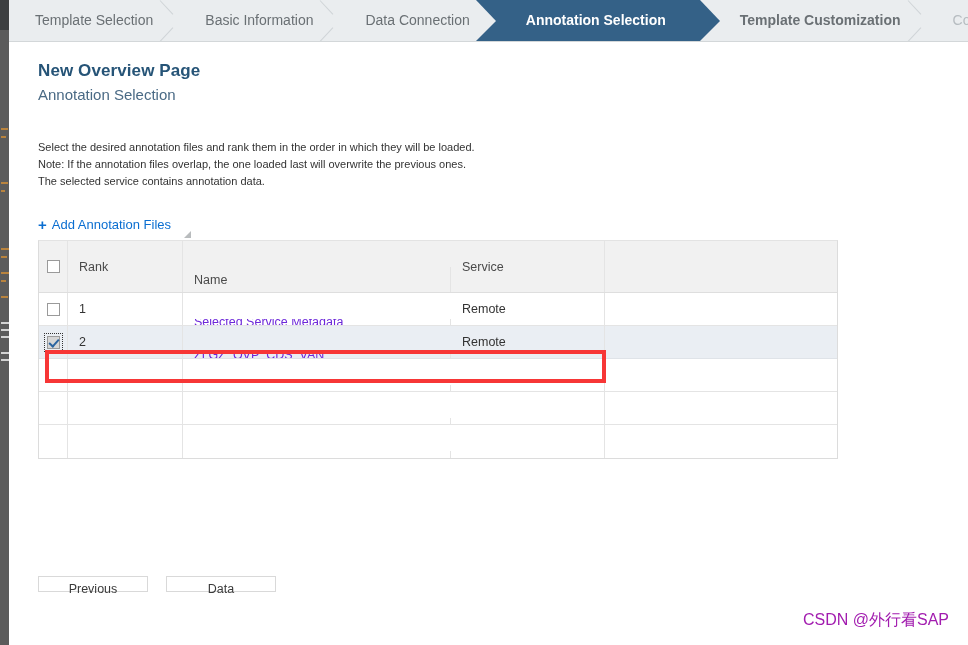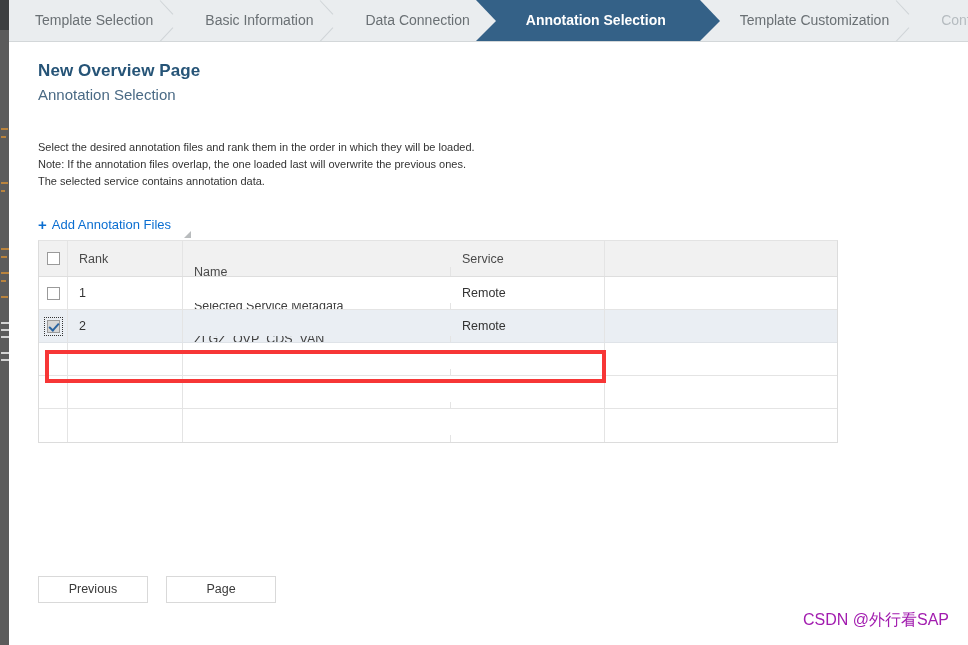--- a/index.html
+++ b/index.html
@@ -109,20 +109,21 @@
     right: -20px;
     top: 0;
     width: 0; height: 0;
     border-top: 21px solid transparent;
     border-bottom: 20px solid transparent;
     border-left: 20px solid #346187;
     z-index: 4;
   }
   .step.after-active {
     padding-left: 40px;
+    font-weight: bold;
   }
   .step.disabled { color: #b6bcc0; }
 
   
   #content {
     position: absolute;
     left: 9px; top: 42px;
     width: 959px;
     height: 603px;
     background: #ffffff;
@@ -188,21 +189,21 @@
   }
   .trow {
     display: flex;
     height: 33px;
     border-bottom: 1px solid #e4e4e4;
     box-sizing: border-box;
   }
   .trow:last-child { border-bottom: none; }
   .trow.head {
     background: #f1f1f1;
-    height: 36px;
+    height: 52px;
     border-bottom: 1px solid #dedede;
     justify-content: flex-end;
   }
   .trow.selected {
     background: #eaeef3;
     border-bottom: 1px solid #dfe3e8;
   }
   .cell {
     box-sizing: border-box;
     border-right: 1px solid #e4e4e4;
@@ -242,40 +243,40 @@
     border-width: 0 2px 2px 0;
     transform: rotate(42deg);
   }
   .chk-focus {
     border: 1px dotted #333333;
     padding: 2px;
     display: inline-block;
     line-height: 0;
   }
   .link {
-    color: #404040;
+    color: #6d28d9;
     cursor: pointer;
   }
 
   
   #annot-rect {
     position: absolute;
     left: 36px; top: 308px;
     width: 561px;
     height: 33px;
     border: 4px solid #f73636;
     box-sizing: border-box;
     pointer-events: none;
     z-index: 10;
   }
 
   
   .btn {
     position: absolute;
-    height: 27px;
+    height: 16px;
     line-height: 25px;
     text-align: center;
     border: 1px solid #d9d9d9;
     background: #ffffff;
     color: #3a3a3a;
     font-size: 12.5px;
     box-sizing: border-box;
     cursor: pointer;
   }
   #btn-prev { left: 29px; top: 534px; width: 110px; }
@@ -405,16 +406,16 @@
       <div class="cell c-name"></div>
       <div class="cell c-src"></div>
       <div class="cell c-last"></div>
     </div>
 
   </div>
 
   <div id="annot-rect"></div>
 
   <div class="btn" id="btn-prev">Previous</div>
-  <div class="btn" id="btn-next">Page</div>
+  <div class="btn" id="btn-next">Data</div>
 
   <div id="watermark">CSDN @外行看SAP</div>
 </div>
 
 </body></html>

